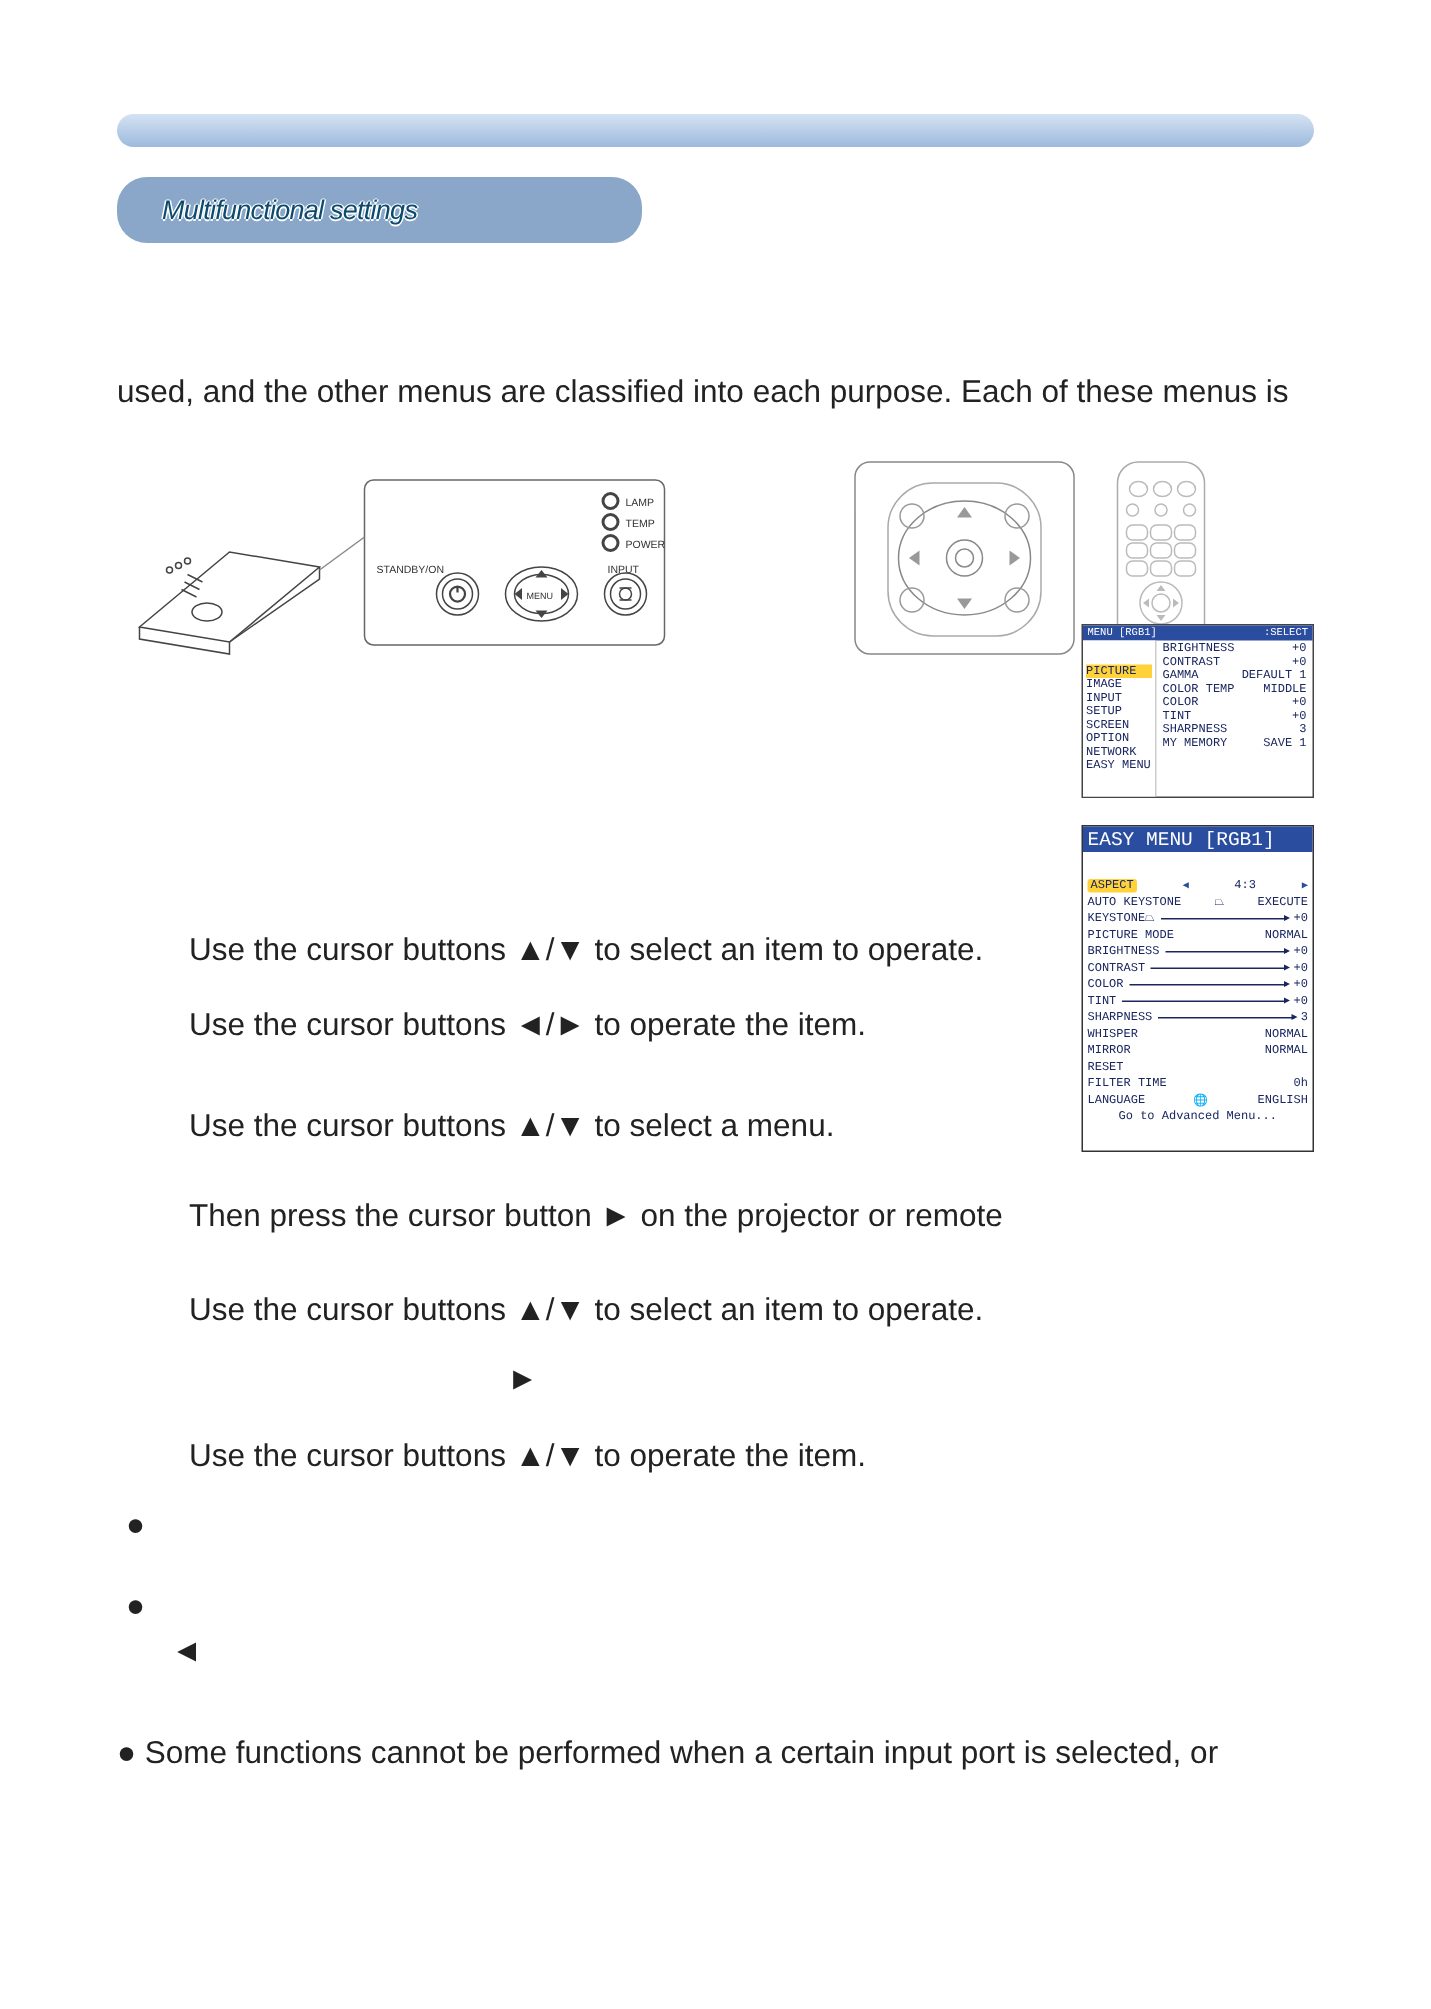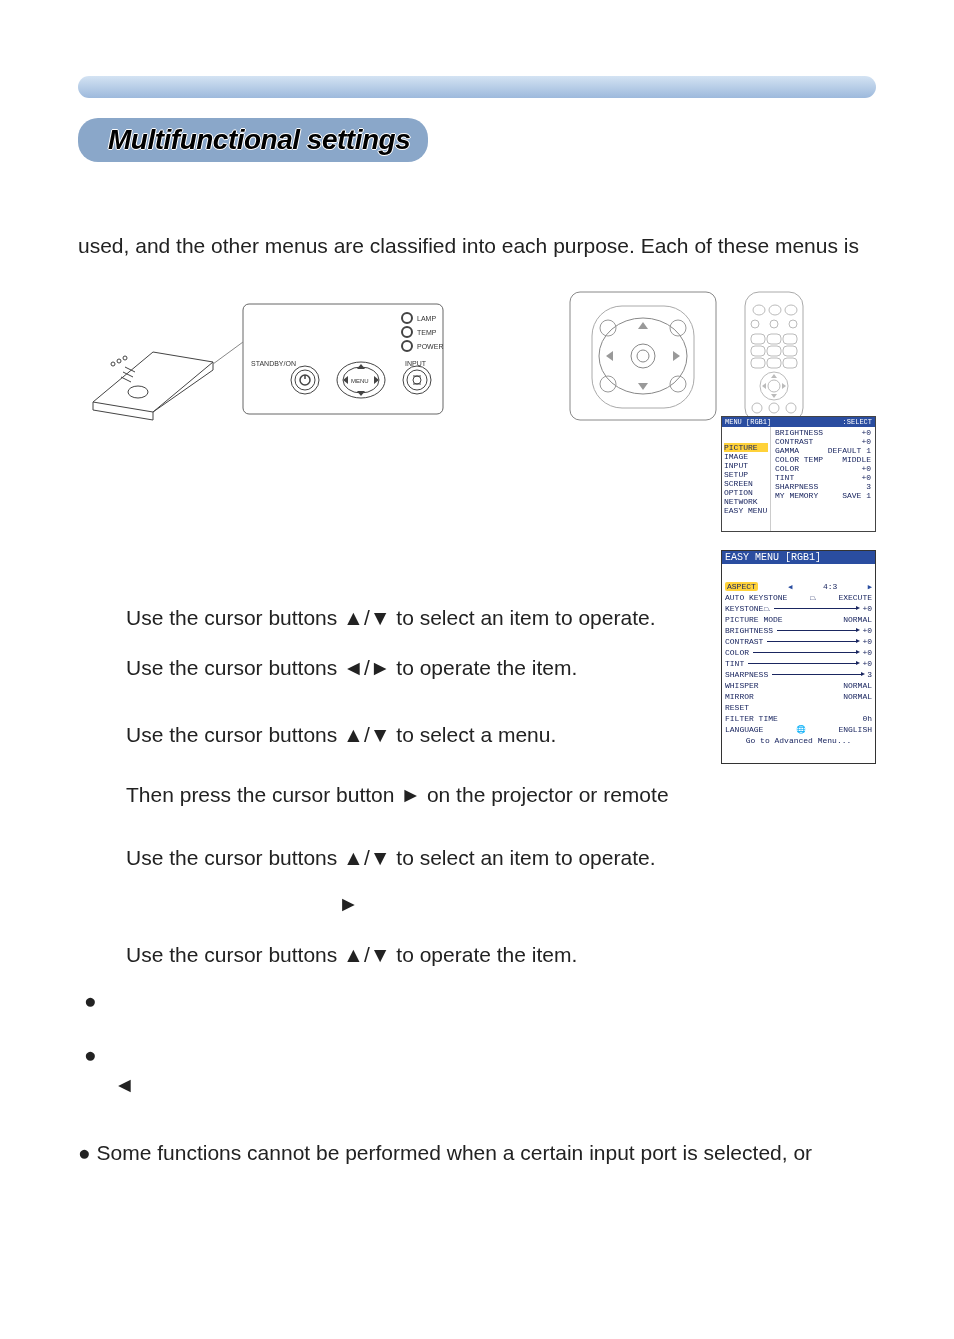--- a/index.html
+++ b/index.html
@@ -23,30 +23,30 @@
     position: absolute;
     top: 118px; left: 78px;
     width: 350px; height: 44px;
     border-radius: 20px;
     background: #8aa7c9;
     display: flex;
     align-items: center;
     padding-left: 30px;
   }
   .heading-pill span {
-    font-size: 28px;
-    font-weight: 700;
+    font-size: 18px;
+    font-weight: 400;
     font-style: italic;
-    color: #000000;
+    color: #0c4a6e;
     text-shadow: 1px 0 #fff, -1px 0 #fff, 0 1px #fff, 0 -1px #fff;
     letter-spacing: -0.5px;
   }
   .content {
     position: absolute;
-    top: 230px;
+    top: 246px;
     left: 78px;
     right: 78px;
   }
   .para {
     font-size: 21px;
     line-height: 1.5;
     margin-bottom: 18px;
   }
   .diagram-row {
     display: flex;
@@ -103,21 +103,21 @@
   .menu-row { display: flex; justify-content: space-between; gap: 8px; white-space: nowrap; }
   .easy-menu {
     margin-top: 18px;
     width: 155px;
     border: 1px solid #333;
   }
   .easy-header {
     background: #2a4da0;
     color: #fff;
     padding: 1px 3px;
-    font-size: 10px;
+    font-size: 13px;
   }
   .easy-body {
     padding: 17px 3px;
     font-size: 8px;
     color: #1a2660;
   }
   .easy-row {
     display: flex;
     justify-content: space-between;
     align-items: center;

